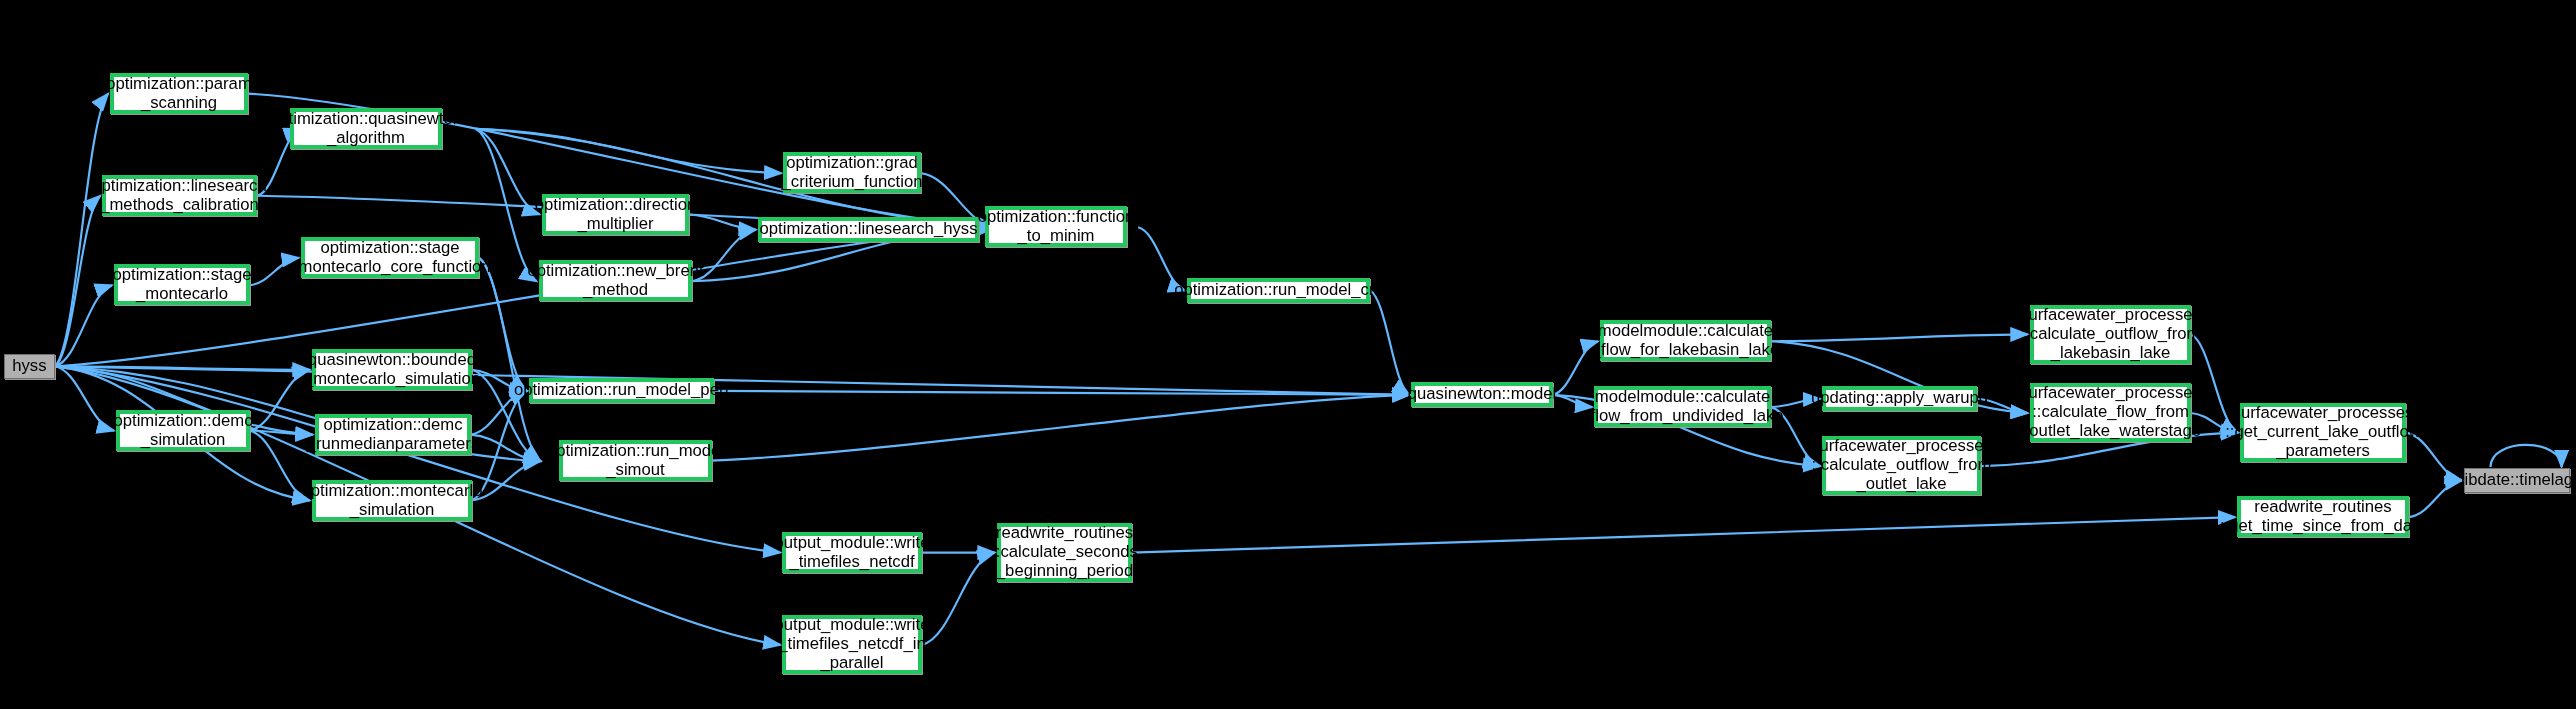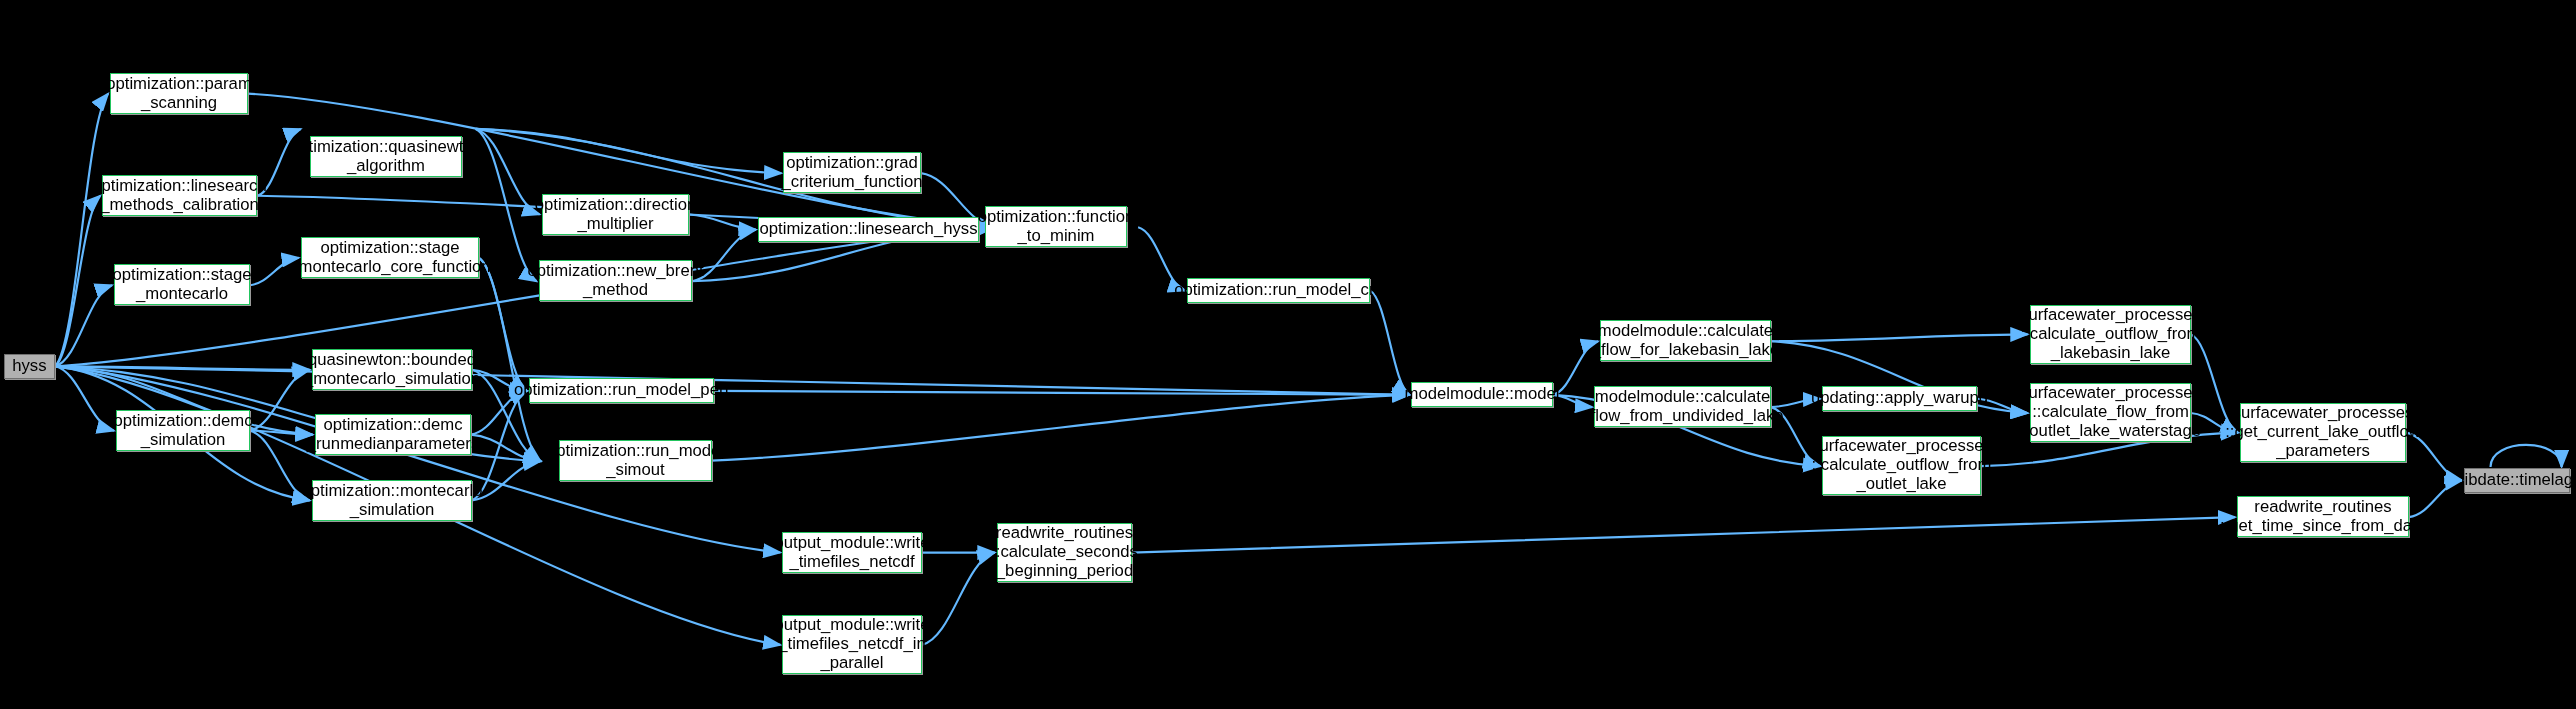--- a/index.html
+++ b/index.html
@@ -21,21 +21,21 @@
     left: 0;
     top: 0;
     width: 2576px;
     height: 710px;
     pointer-events: none;
   }
   .node {
     position: absolute;
     box-sizing: border-box;
     background: #ffffff;
-    border: 1px solid #22c55e;
+    border: 4px solid #22c55e;
     box-shadow: 1px 1px 0 0 #9a9a9a;
     color: #000000;
     font-size: 16.7px;
     line-height: 18.7px;
     text-align: center;
     display: flex;
     align-items: center;
     justify-content: center;
     white-space: pre-line;
     letter-spacing: 0px;
@@ -123,21 +123,21 @@
   </svg>
 <div class="node current" style="left: 3.9px; top: 354px; width: 51px; height: 24.6px;"><span>hyss</span></div>
     <div class="node" style="left: 110px; top: 73px; width: 138px; height: 41px;"><span>optimization::param
 _scanning</span></div>
     <div class="node" style="left: 102px; top: 175px; width: 155px; height: 41px;"><span>optimization::linesearch
 _methods_calibration</span></div>
     <div class="node" style="left: 114px; top: 264px; width: 136px; height: 41px;"><span>optimization::stage
 _montecarlo</span></div>
     <div class="node" style="left: 116px; top: 410px; width: 134px; height: 41px;"><span>optimization::demc
 _simulation</span></div>
-    <div class="node" style="left: 310px; top: 108px; width: 152px; height: 41px; margin-top: 28px;"><span>optimization::quasinewton
+    <div class="node" style="left: 290px; top: 108px; width: 152px; height: 41px;"><span>optimization::quasinewton
 _algorithm</span></div>
     <div class="node" style="left: 301px; top: 237px; width: 178px; height: 41px;"><span>optimization::stage
 _montecarlo_core_function</span></div>
     <div class="node" style="left: 312px; top: 349px; width: 160px; height: 41px;"><span>quasinewton::bounded
 _montecarlo_simulation</span></div>
     <div class="node" style="left: 315px; top: 414px; width: 156px; height: 41px;"><span>optimization::demc
 _runmedianparameters</span></div>
     <div class="node" style="left: 312px; top: 480px; width: 160px; height: 41px;"><span>optimization::montecarlo
 _simulation</span></div>
     <div class="node" style="left: 542px; top: 194px; width: 147px; height: 41px;"><span>optimization::direction
@@ -154,21 +154,21 @@
 _timefiles_netcdf</span></div>
     <div class="node" style="left: 782px; top: 615px; width: 140px; height: 59px;"><span>output_module::write
 _timefiles_netcdf_in
 _parallel</span></div>
     <div class="node" style="left: 985px; top: 206px; width: 142px; height: 41px;"><span>optimization::function
 _to_minim</span></div>
     <div class="node" style="left: 997px; top: 523px; width: 135px; height: 59px;"><span>readwrite_routines
 ::calculate_seconds
 _beginning_period</span></div>
     <div class="node" style="left: 1187px; top: 278px; width: 183px; height: 24.6px;"><span>optimization::run_model_crit</span></div>
-    <div class="node" style="left: 1411px; top: 382px; width: 142px; height: 24.6px;"><span>modelmodule::model</span></div>
+    <div class="node" style="left: 1411px; top: 382px; width: 142px; height: 24.6px;"><span>quasinewton::model</span></div>
     <div class="node" style="left: 1600px; top: 320px; width: 171px; height: 41px;"><span>modelmodule::calculate
 _flow_for_lakebasin_lake</span></div>
     <div class="node" style="left: 1594px; top: 386px; width: 177px; height: 41px;"><span>modelmodule::calculate
 _flow_from_undivided_lake</span></div>
     <div class="node" style="left: 1822px; top: 386px; width: 155px; height: 24.6px;"><span>updating::apply_warupd</span></div>
     <div class="node" style="left: 1822px; top: 436px; width: 159px; height: 59px;"><span>surfacewater_processes
 ::calculate_outflow_from
 _outlet_lake</span></div>
     <div class="node" style="left: 2030px; top: 305px; width: 161px; height: 59px;"><span>surfacewater_processes
 ::calculate_outflow_from

